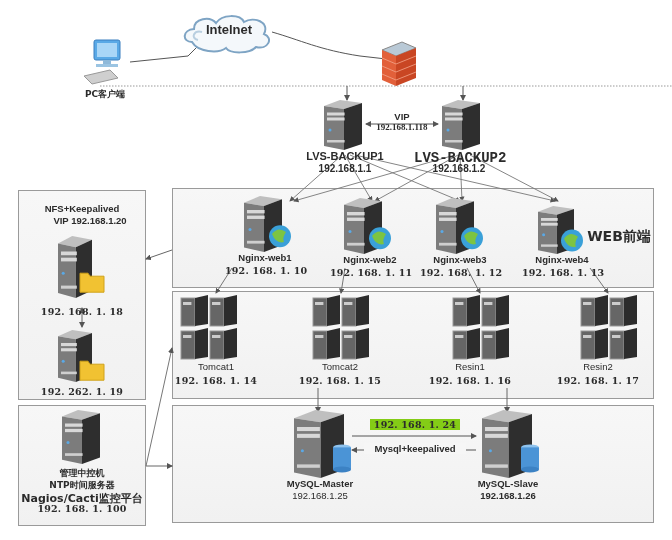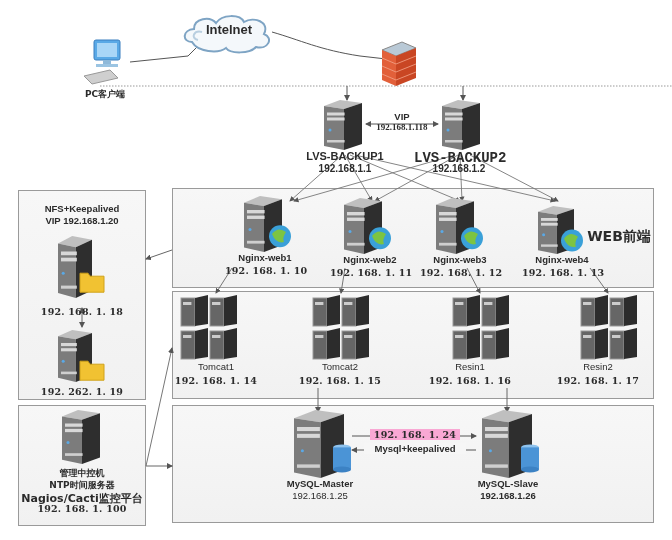--- a/index.html
+++ b/index.html
@@ -281,21 +281,21 @@
 
 <div class="lbl lbl-san" style="left:380px;top:111px;width:44px;font-size:9.5px;">VIP</div>
 <div class="lbl lbl-san" style="left:364px;top:122px;width:76px;font-size:9px;font-family:Liberation Serif, serif;">192.168.1.118</div>
 
 <div class="lbl lbl-san" style="left:300px;top:150px;width:90px;font-size:11px;">LVS-BACKUP1</div>
 <div class="lbl lbl-san" style="left:300px;top:163px;width:90px;font-size:10px;">192.168.1.1</div>
 <div class="lbl lbl-san" style="left:414px;top:150px;width:90px;font-size:14px;font-family:Liberation Mono, monospace;">LVS-BACKUP2</div>
 <div class="lbl lbl-san" style="left:414px;top:163px;width:90px;font-size:10px;">192.168.1.2</div>
 
 <div class="lbl lbl-san" style="left:18px;top:203px;width:128px;font-size:9.5px;">NFS+Keepalived</div>
-<div class="lbl lbl-san" style="left:18px;top:215px;width:128px;font-size:9.5px;">VIP 192.168.1.20</div>
+<div class="lbl lbl-san" style="left:18px;top:215px;width:128px;font-size:9.5px;padding-left:8px;">VIP 192.168.1.20</div>
 <div class="lbl lbl-mono" style="left:18px;top:306px;width:128px;">192. 168. 1. 18</div>
 <div class="lbl lbl-mono" style="left:18px;top:386px;width:128px;">192. 262. 1. 19</div>
 
 <div class="lbl" style="left:18px;top:467px;width:128px;font-size:9px;">管理中控机</div>
 <div class="lbl" style="left:18px;top:479px;width:128px;font-size:9px;">NTP时间服务器</div>
 <div class="lbl" style="left:18px;top:491px;width:128px;font-size:11px;">Nagios/Cacti监控平台</div>
 <div class="lbl lbl-mono" style="left:18px;top:503px;width:128px;">192. 168. 1. 100</div>
 
 <div class="lbl" style="left:586px;top:228px;width:66px;font-size:14px;">WEB前端</div>
 <div class="lbl lbl-san" style="left:225px;top:252px;width:80px;font-size:9.5px;">Nginx-web1</div>
@@ -309,18 +309,18 @@
 
 <div class="lbl lbl-san" style="left:178px;top:361px;width:76px;font-size:9.5px;font-weight:normal;">Tomcat1</div>
 <div class="lbl lbl-mono" style="left:174px;top:375px;width:84px;">192. 168. 1. 14</div>
 <div class="lbl lbl-san" style="left:302px;top:361px;width:76px;font-size:9.5px;font-weight:normal;">Tomcat2</div>
 <div class="lbl lbl-mono" style="left:298px;top:375px;width:84px;">192. 168. 1. 15</div>
 <div class="lbl lbl-san" style="left:432px;top:361px;width:76px;font-size:9.5px;font-weight:normal;">Resin1</div>
 <div class="lbl lbl-mono" style="left:428px;top:375px;width:84px;">192. 168. 1. 16</div>
 <div class="lbl lbl-san" style="left:560px;top:361px;width:76px;font-size:9.5px;font-weight:normal;">Resin2</div>
 <div class="lbl lbl-mono" style="left:556px;top:375px;width:84px;">192. 168. 1. 17</div>
 
-<div class="lbl lbl-mono" style="left:370px;top:429px;width:90px;background:#f9a8d4;">192. 168. 1. 24</div>
+<div class="lbl lbl-mono" style="left:370px;top:419px;width:90px;background:#84cc16;">192. 168. 1. 24</div>
 <div class="lbl lbl-san" style="left:364px;top:443px;width:102px;font-size:9.5px;background:#f6f6f6;">Mysql+keepalived</div>
 <div class="lbl lbl-san" style="left:272px;top:478px;width:96px;font-size:9.5px;">MySQL-Master</div>
 <div class="lbl lbl-san" style="left:272px;top:490px;width:96px;font-size:9.5px;font-weight:normal;">192.168.1.25</div>
 <div class="lbl lbl-san" style="left:460px;top:478px;width:96px;font-size:9.5px;">MySQL-Slave</div>
 <div class="lbl lbl-san" style="left:460px;top:490px;width:96px;font-size:9.5px;font-weight:bold;">192.168.1.26</div>
 
 </body></html>

